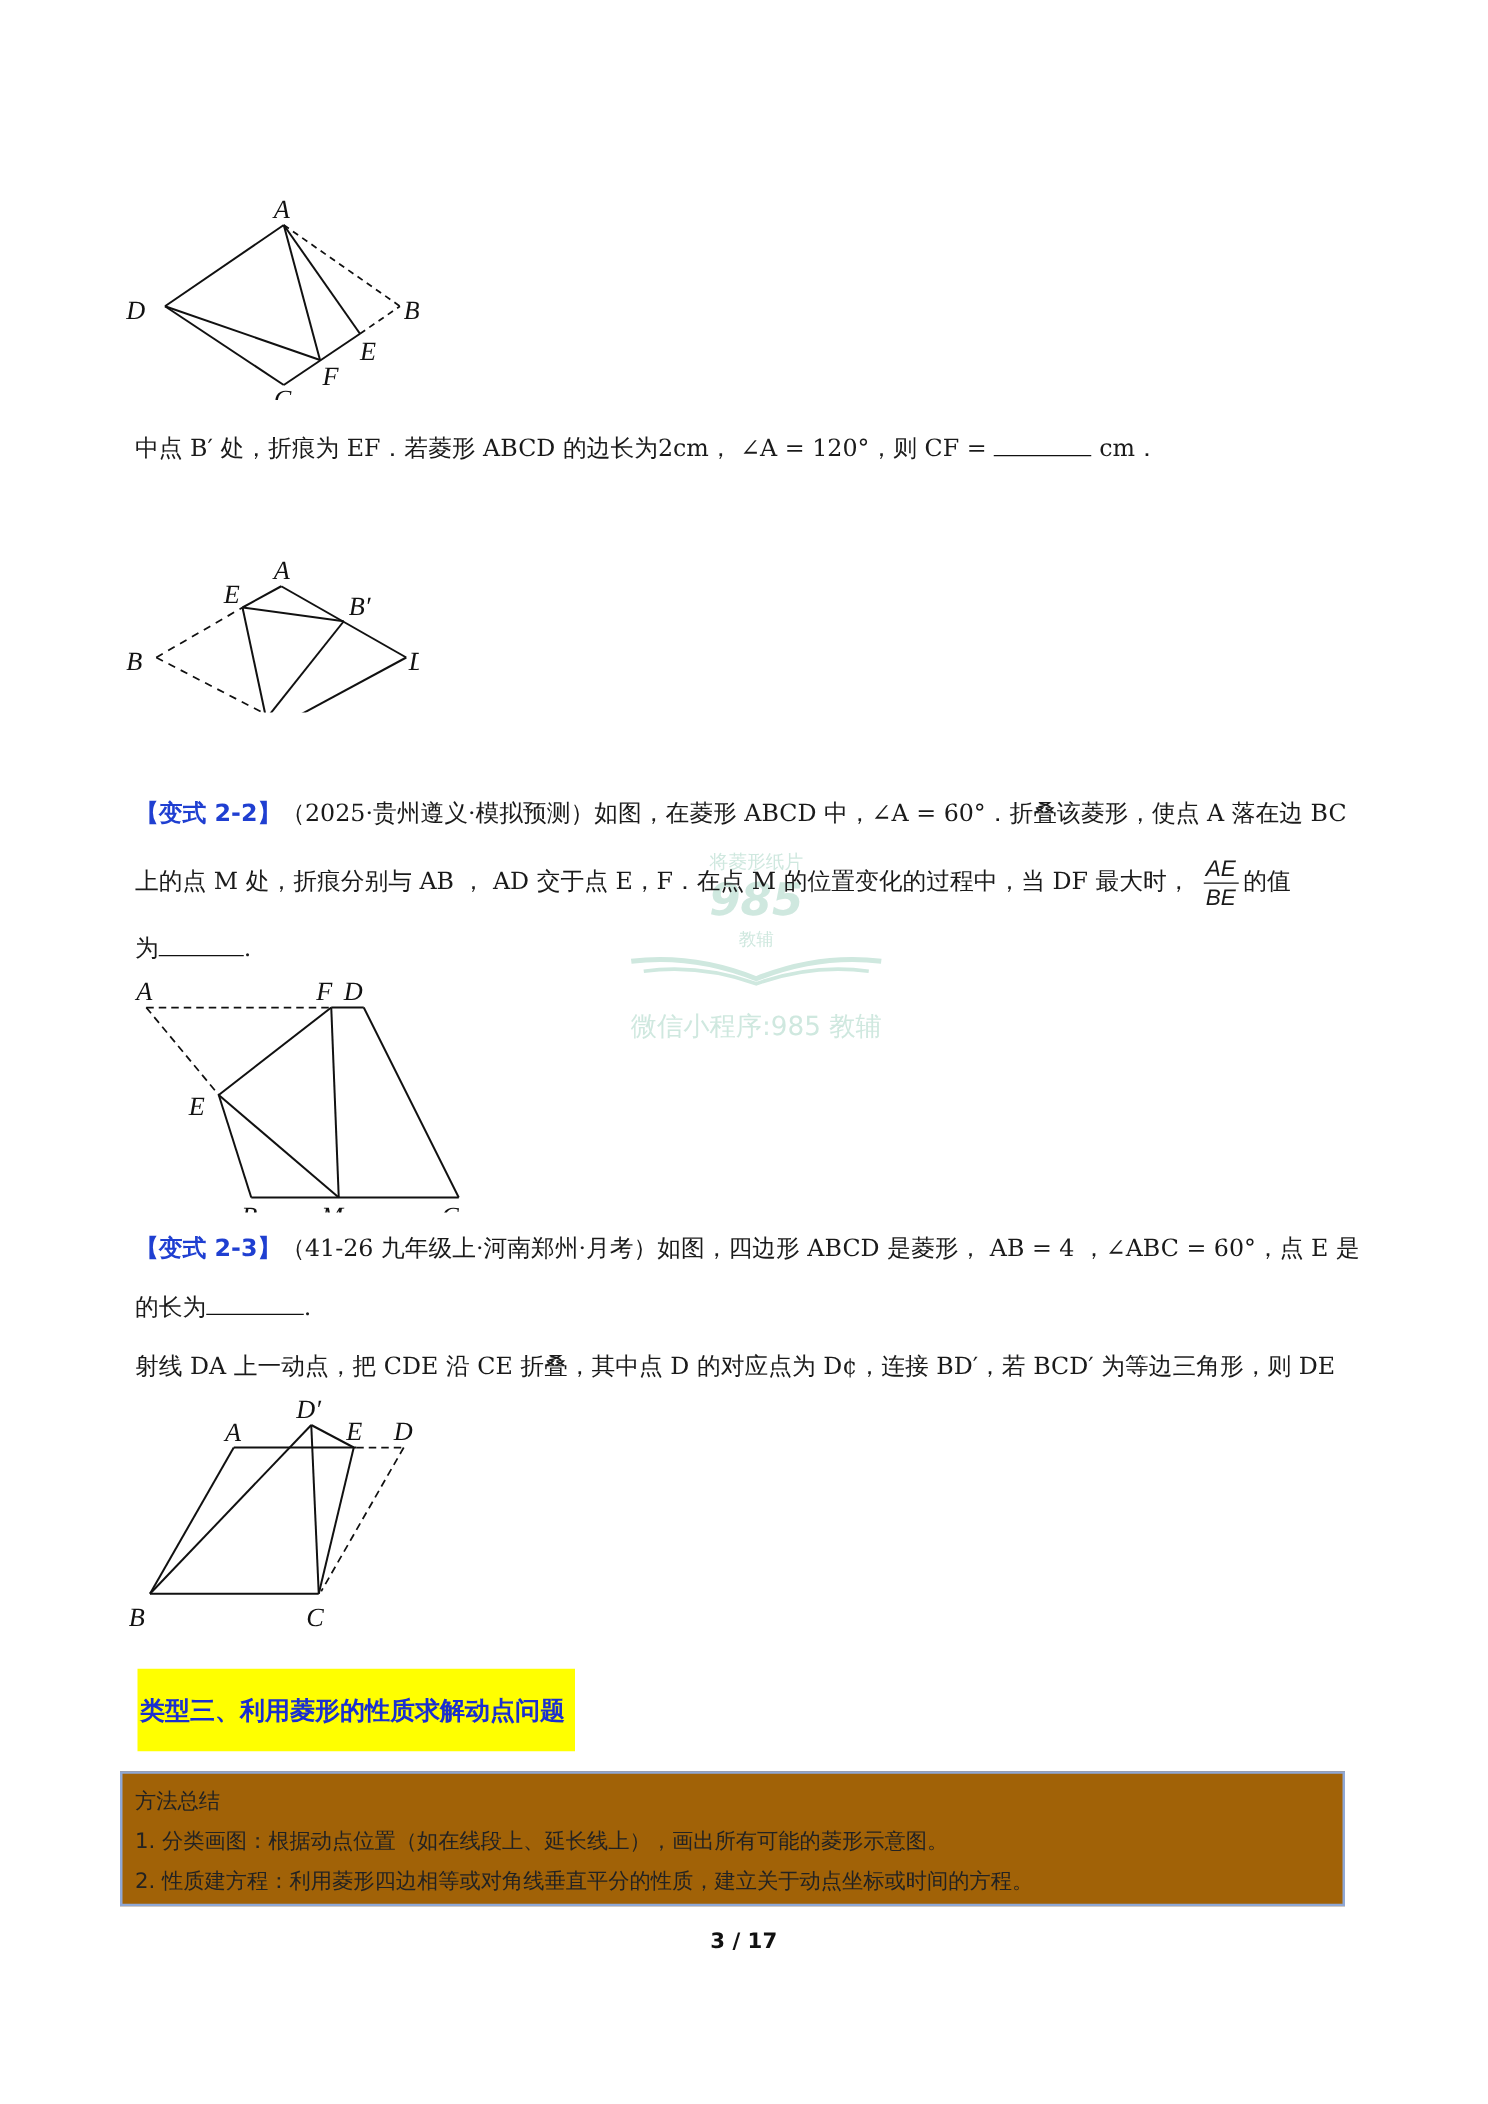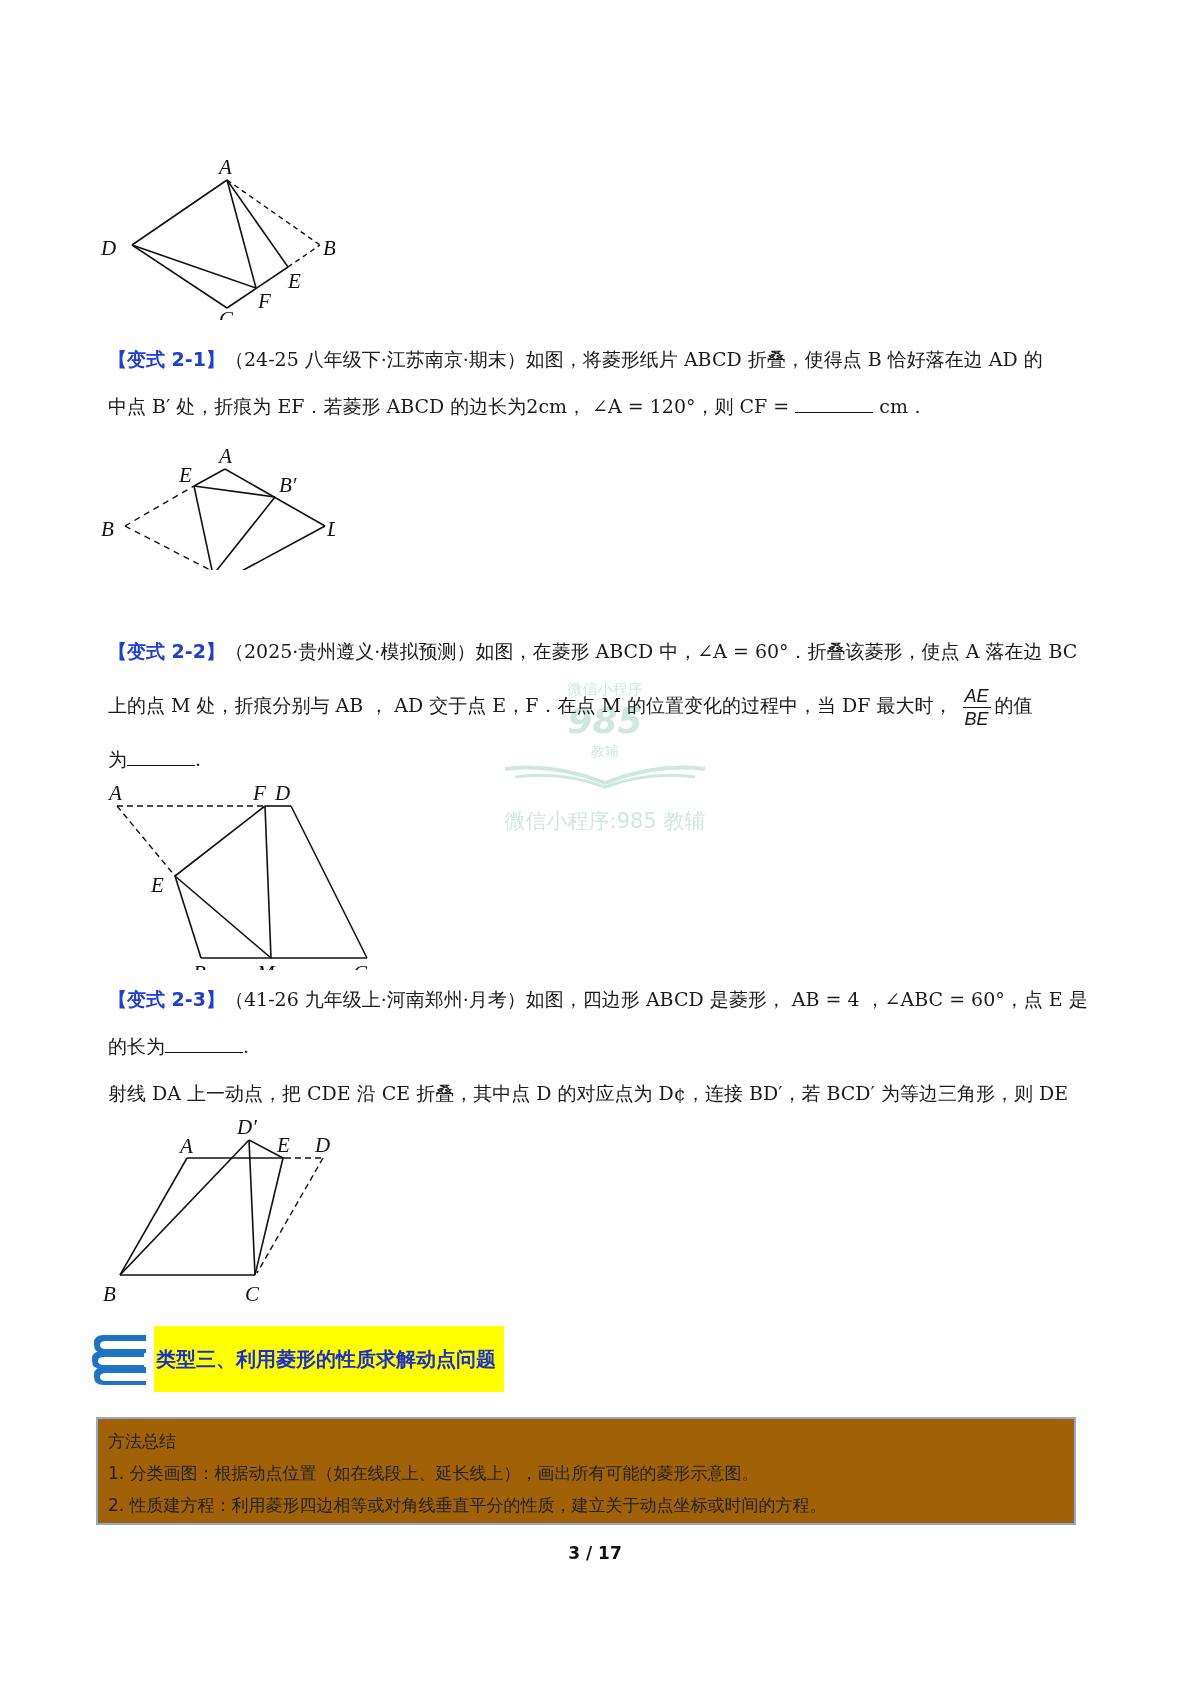--- a/index.html
+++ b/index.html
@@ -7,21 +7,21 @@
          font-family: "DejaVu Serif", "Liberation Serif", serif; color: #1a1a1a; }
   .abs { position: absolute; }
   .para { position: absolute; left: 108px; width: 900px; font-size: 19px; line-height: 47px; }
   .para .line { display: block; white-space: nowrap; height: 47px; }
   .tag { color: #1f3fd1; font-weight: bold; font-family: "DejaVu Sans", sans-serif; }
   .blank { display: inline-block; border-bottom: 1.5px solid #111; vertical-align: baseline; height: 18px; }
   .frac { display: inline-block; vertical-align: middle; text-align: center; font-family: Liberation Sans, sans-serif; font-style: italic; font-size: 18px; line-height: 22px; margin: 0 4px; }
   .frac .num-t { display: block; border-bottom: 1.3px solid #111; padding: 0 2px; }
   .frac .den-t { display: block; padding: 0 2px; }
   svg text { font-family: "Liberation Serif", serif; font-style: italic; font-size: 21px; fill: #111; }
-  .section-head { position: absolute; left: 88px; top: 1335px; height: 47px; display: flex; align-items: center; }
+  .section-head { position: absolute; left: 110px; top: 1335px; height: 47px; display: flex; align-items: center; flex-direction: column; }
   .section-title { background: #ffff00; color: #1a2fd0; font-weight: bold; font-size: 20px; font-family: "DejaVu Sans", sans-serif; height: 66px; line-height: 66px; padding: 0 8px 0 2px; }
   .method-box { position: absolute; left: 96px; top: 1417px; width: 980px; height: 108px; background: #a16207; border: 2px solid #8fa8d6; box-sizing: border-box; font-family: "DejaVu Sans", sans-serif; font-size: 17px; color: #222; padding: 6px 10px; }
   .method-box div { height: 32px; line-height: 32px; white-space: nowrap; }
   .pagenum { position: absolute; left: 0; width: 1190px; top: 1543px; text-align: center; font-family: "DejaVu Sans", sans-serif; font-weight: bold; font-size: 17px; color: #111; }
   .watermark { position: absolute; left: 485px; top: 672px; width: 240px; height: 160px; color: #cfe8df; text-align: center; font-family: "DejaVu Sans", sans-serif; pointer-events: none; }
 </style>
 </head>
 <body>
 
 <svg class="abs" style="left:95px;top:140px" width="240" height="180" viewBox="0 0 240 180">
@@ -40,23 +40,20 @@
   <text x="124" y="34">A</text>
   <text x="6" y="115">D</text>
   <text x="228" y="115">B</text>
   <text x="193" y="148">E</text>
   <text x="163" y="168">F</text>
   <text x="124" y="186">C</text>
 </svg>
 
 <div class="para" style="top:336px;">
   <span class="line">
-    <span class="tag">【变式 2-1】</span><span>（24-25 八年级下·江苏南京·期末）</span><span>如图，将菱形纸片 ABCD 折叠，使得点 B 恰好落在边 AD 的</span>
-  </span>
-  <span class="line">
     <span>中点 B′ 处，折痕为 EF．若菱形 ABCD 的边长为2cm， ∠A = 120°，则 CF =</span>
     <span class="blank" style="width:78px"></span>
     <span>cm．</span>
   </span>
 </div>
 
 <svg class="abs" style="left:95px;top:410px" width="240" height="160" viewBox="0 0 240 160">
   <g stroke="#111" stroke-width="1.6" fill="none">
     <line x1="99" y1="76" x2="130" y2="59"></line>
     <line x1="130" y1="59" x2="230" y2="116"></line>
@@ -72,21 +69,21 @@
   <text x="124" y="53">A</text>
   <text x="84" y="72">E</text>
   <text x="184" y="82">B′</text>
   <text x="6" y="126">B</text>
   <text x="232" y="126">D</text>
   <text x="85" y="180">F</text>
   <text x="108" y="188">C</text>
 </svg>
 
 <div class="watermark">
-  <div style="font-size:15px;margin-top:8px;">微信小程序</div>
+  <div style="font-size:15px;margin-top:8px;">将菱形纸片</div>
   <div style="font-size:36px;font-weight:bold;line-height:44px;font-style:italic;">985</div>
   <div style="font-size:14px;">教辅</div>
   <svg width="220" height="28" viewBox="0 0 220 28">
     <path d="M10 8 Q60 2 110 22 Q160 2 210 8" stroke="#cfe8df" stroke-width="4" fill="none"></path>
     <path d="M20 16 Q65 10 110 26 Q155 10 200 16" stroke="#cfe8df" stroke-width="3" fill="none"></path>
   </svg>
   <div style="font-size:21px;margin-top:14px;">微信小程序:985 教辅</div>
 </div>
 
 <div class="para" style="top:624px;line-height:54px;">

